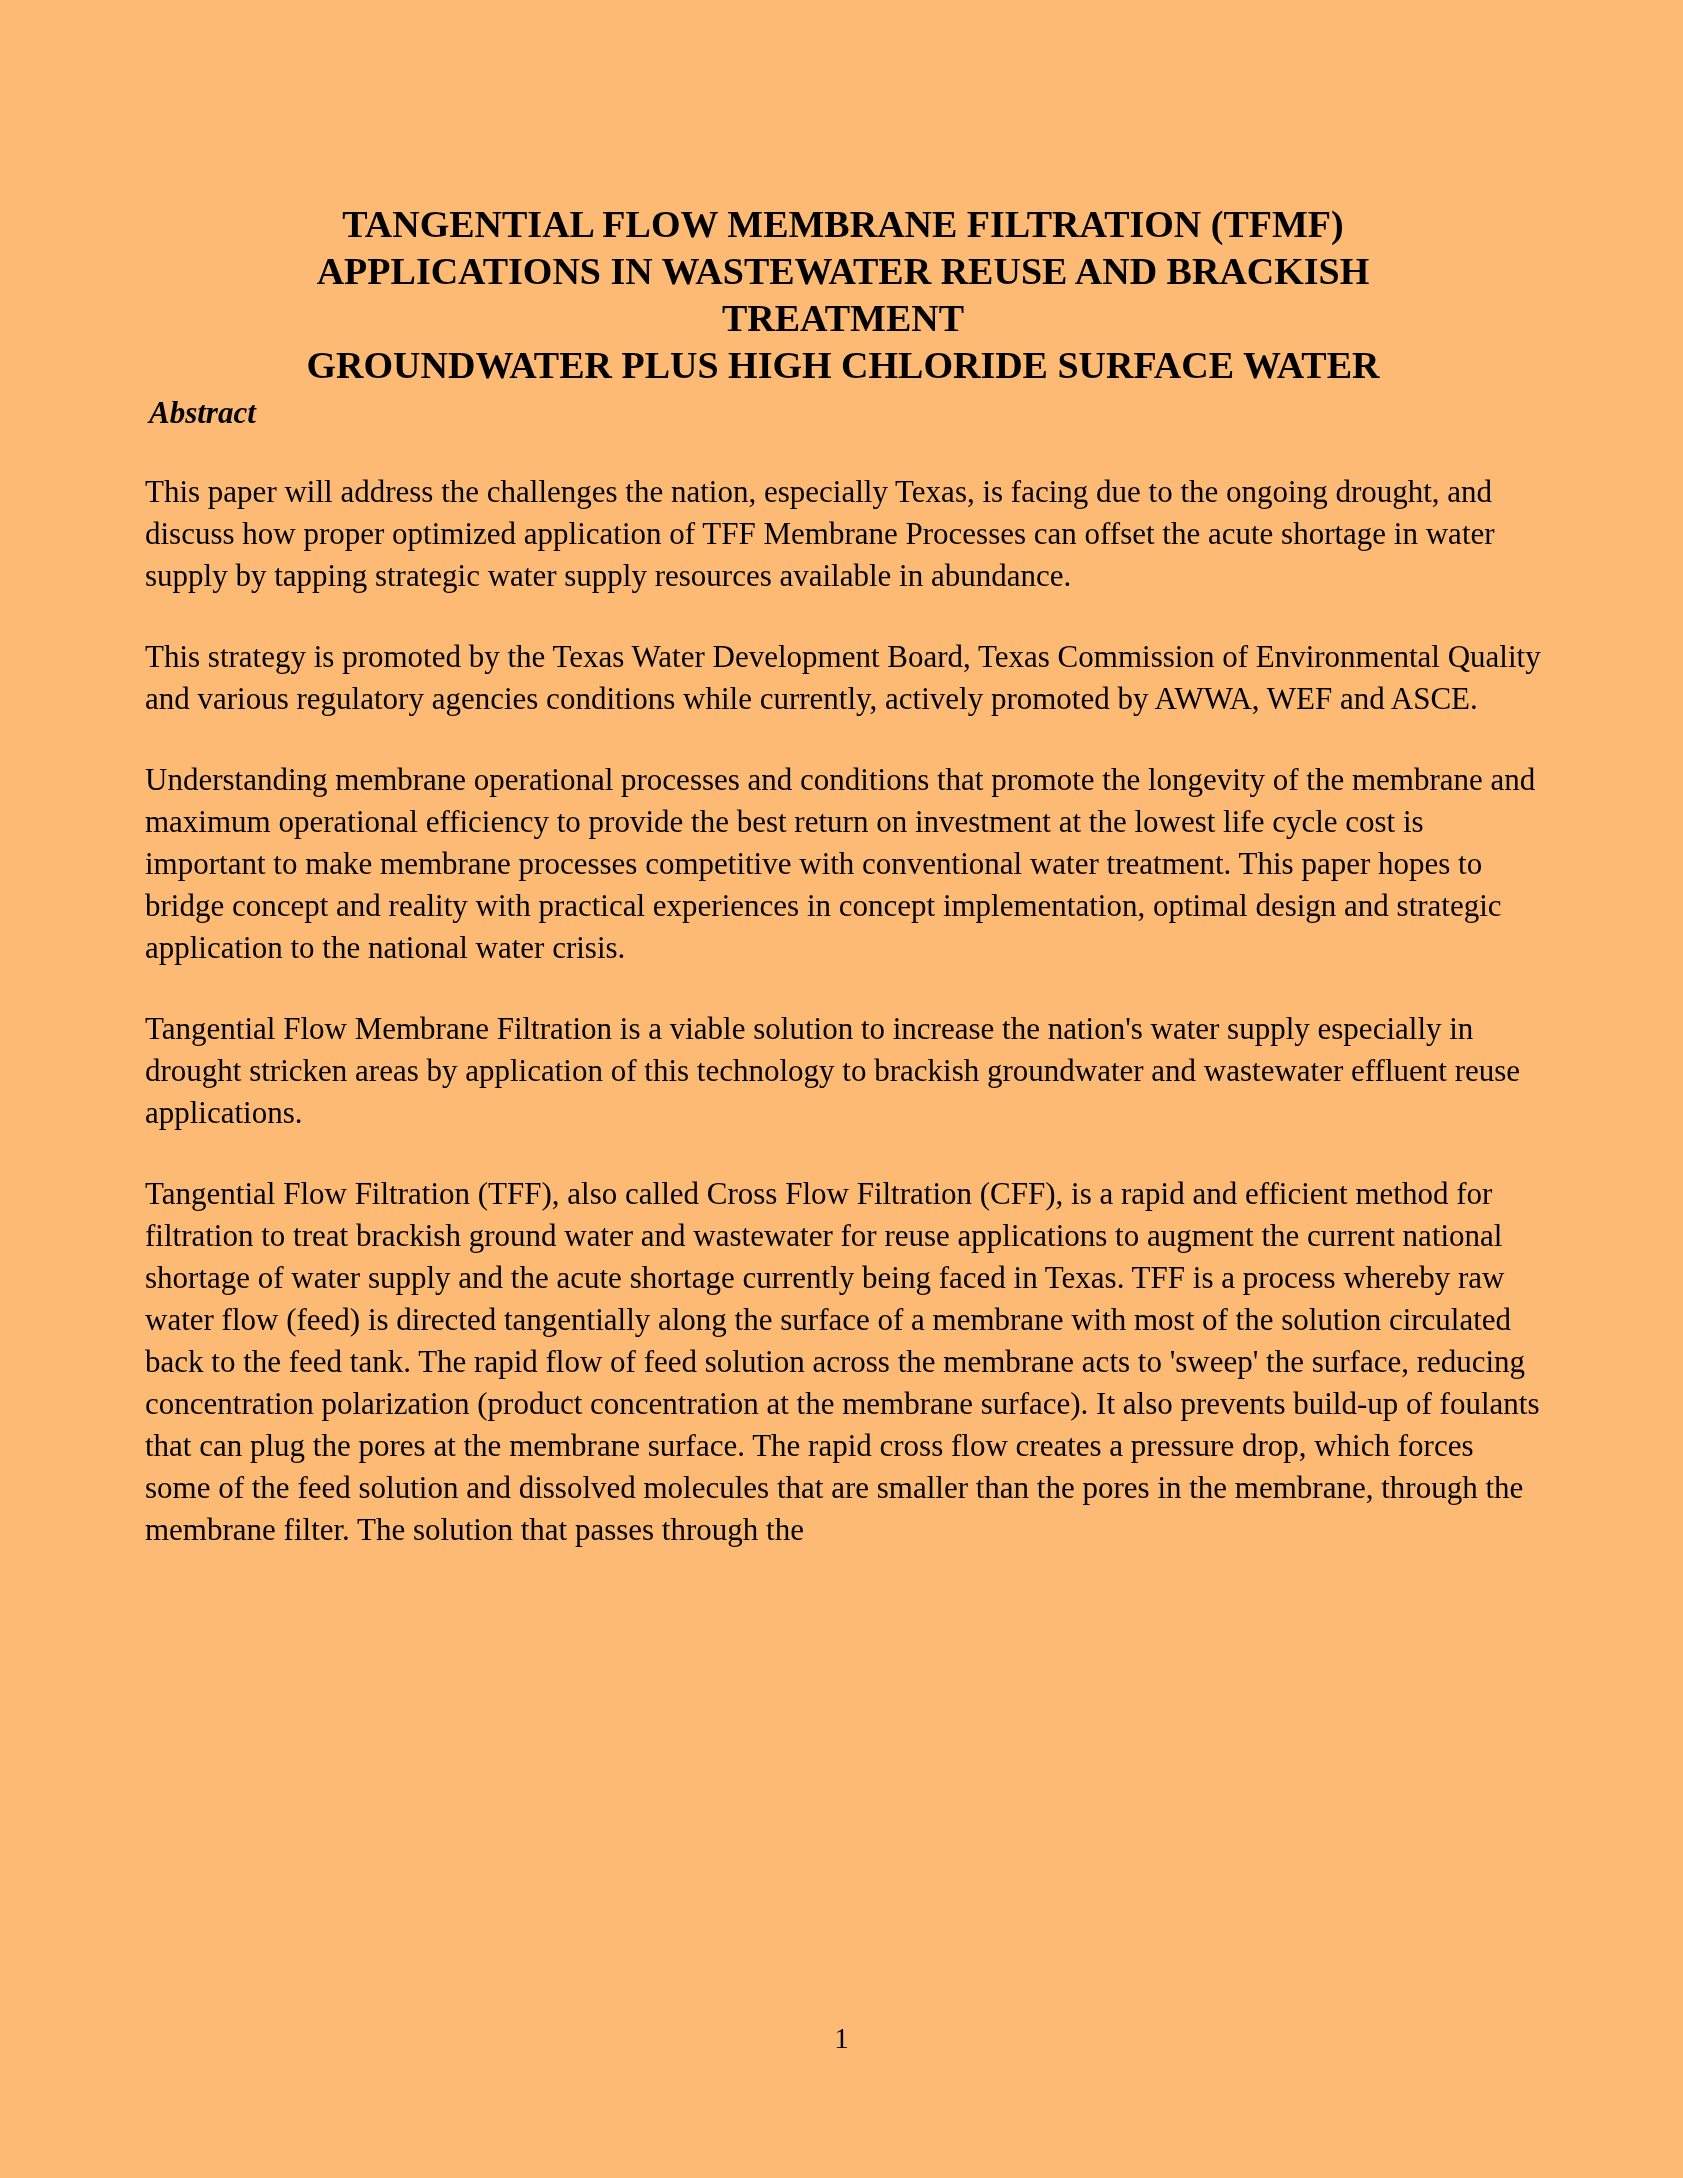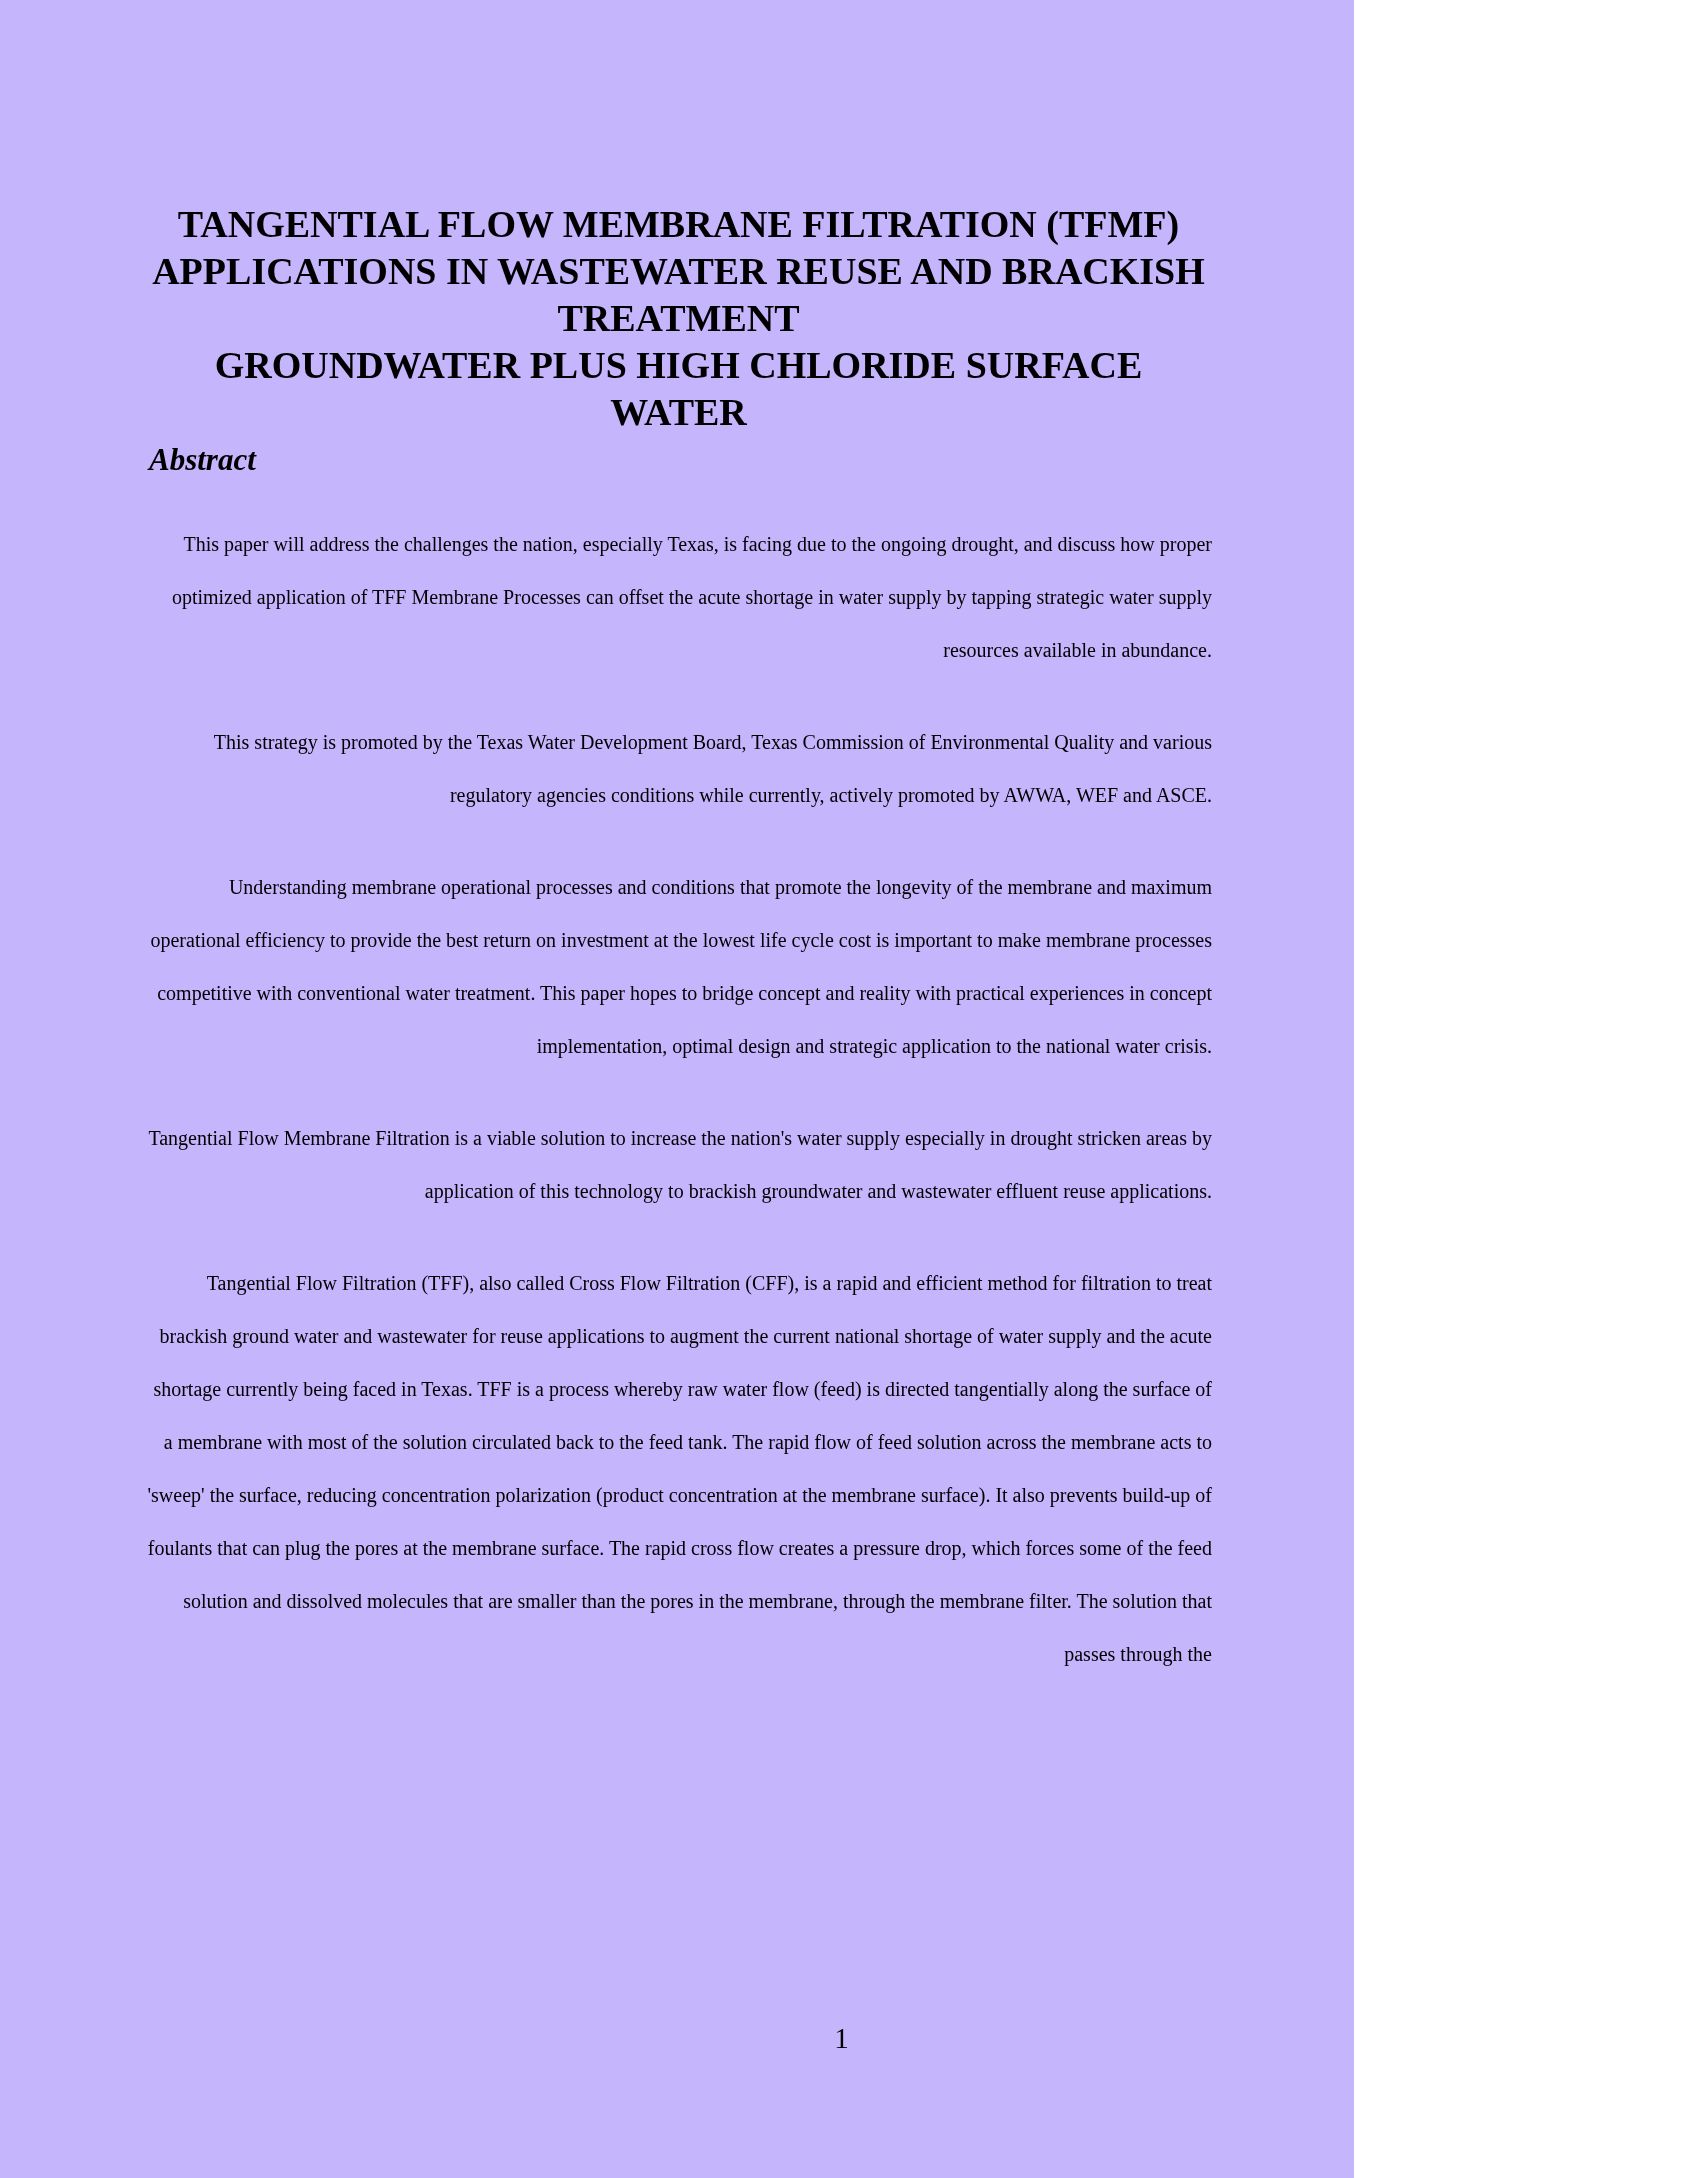--- a/index.html
+++ b/index.html
@@ -8,25 +8,25 @@
     background: #ffffff;
   }
   body {
     width: 1683px;
     height: 2178px;
     color: #000000;
     font-family: "Liberation Serif", "DejaVu Serif", serif;
   }
   .page {
     position: relative;
-    width: 1354px;
+    width: 1683px;
     height: 2178px;
     box-sizing: border-box;
     padding: 201px 142px 18px 145px;
-    background: #c4b5fd;
+    background: #fdba74;
     overflow: hidden;
   }
   .title-block {
     text-align: center;
     font-weight: bold;
     font-size: 38px;
     line-height: 47px;
     letter-spacing: 0px;
   }
   .author-block {
@@ -51,25 +51,25 @@
     margin: 4px;
     line-height: 39px;
   }
   .abstract-heading {
     margin-top: 99px;
   }
   .intro-heading {
     margin-top: 69px;
   }
   p.body-para {
-    font-size: 20px;
-    line-height: 53px;
+    font-size: 31px;
+    line-height: 42px;
     margin: 39px 0 0 0;
     max-width: 1398px;
-    text-align: right;
+    text-align: left;
   }
   .page-number {
     position: absolute;
     top: 2020px;
     left: 0;
     width: 1683px;
     text-align: center;
     font-size: 29px;
     line-height: 36px;
   }

